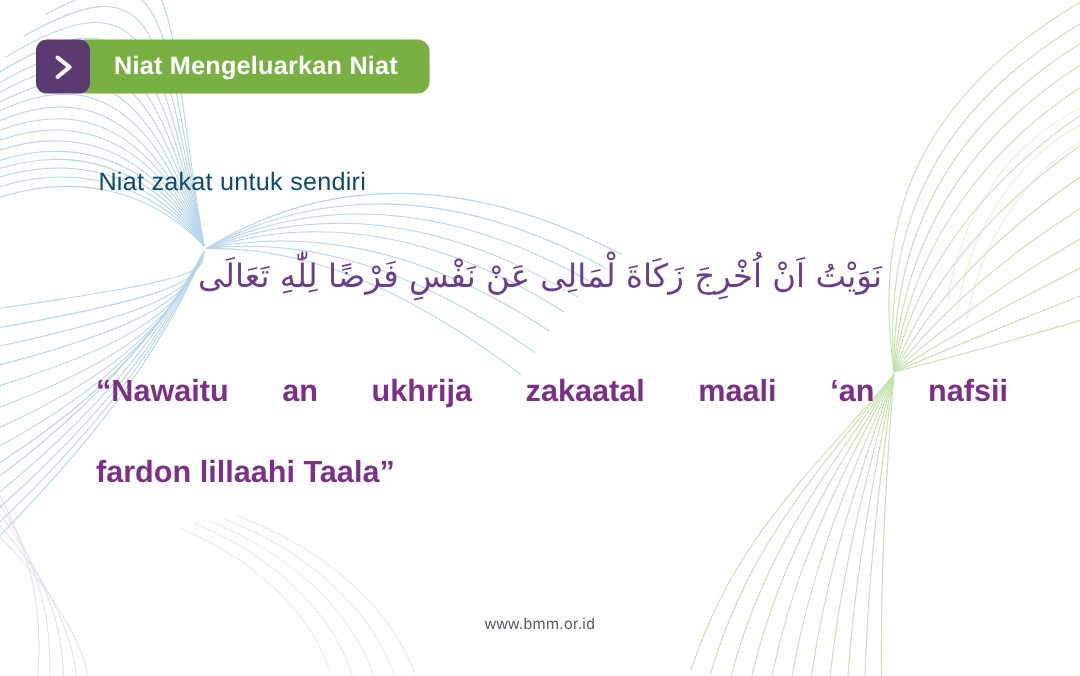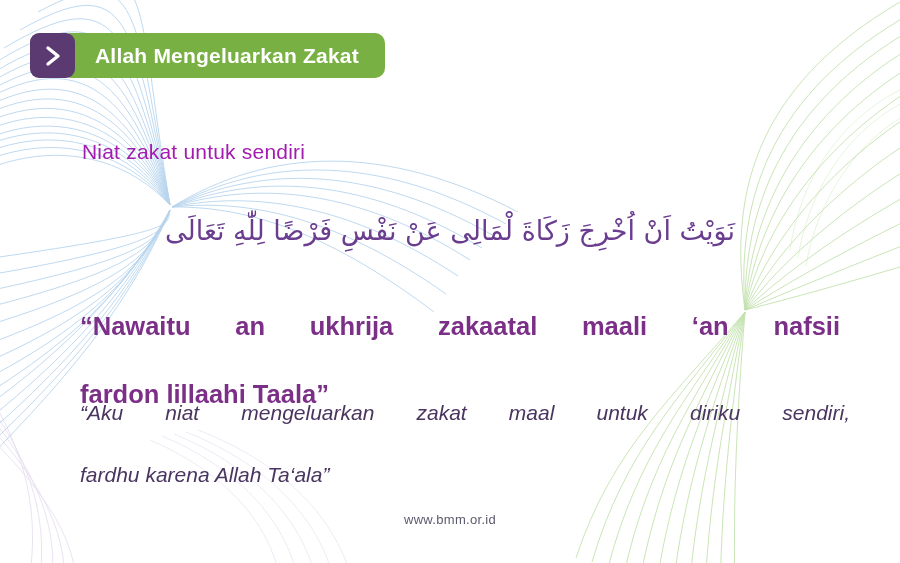--- a/index.html
+++ b/index.html
@@ -88,21 +88,21 @@
     width: 900px;
     height: 563px;
     z-index: 4;
   }
 
   #subtitle {
     position: absolute;
     left: 82px;
     top: 140px;
     font-size: 21px;
-    color: #a21caf;
+    color: #0c4a6e;
     font-weight: 400;
     letter-spacing: 0.2px;
   }
 
   #arabic-line {
     position: absolute;
     left: 0;
     right: 0;
     top: 208px;
     text-align: center;
@@ -276,36 +276,32 @@
 
   <div id="header-badge">
     <div id="badge-icon-box">
       <span>
         <svg width="22" height="24" viewBox="0 0 22 24" fill="none" stroke="#ffffff" stroke-width="3.4" stroke-linecap="round" stroke-linejoin="round">
           <polyline points="6,4 16,12 6,20"></polyline>
         </svg>
       </span>
     </div>
     <div id="badge-pill">
-      <span id="badge-title">Allah Mengeluarkan Zakat</span>
+      <span id="badge-title">Niat Mengeluarkan Niat</span>
     </div>
   </div>
 
   <div id="content">
 
     <div id="subtitle">Niat zakat untuk sendiri</div>
 
     <div id="translit">
       <span class="ln ln-just">“Nawaitu an ukhrija zakaatal maali ‘an nafsii</span>
       <span class="ln">fardon lillaahi Taala”</span>
     </div>
 
     <div id="arabic-line">نَوَيْتُ اَنْ اُخْرِجَ زَكَاةَ لْمَالِى عَنْ نَفْسِ فَرْضًا لِلّٰهِ تَعَالَى</div>
 
-    <div id="translation">
-      <span class="ln ln-just">“Aku niat mengeluarkan zakat maal untuk diriku sendiri,</span>
-      <span class="ln">fardhu karena Allah Ta‘ala”</span>
-    </div>
 
     <div id="footer-url">www.bmm.or.id</div>
   </div>
 
 </div>
 
 </body></html>

